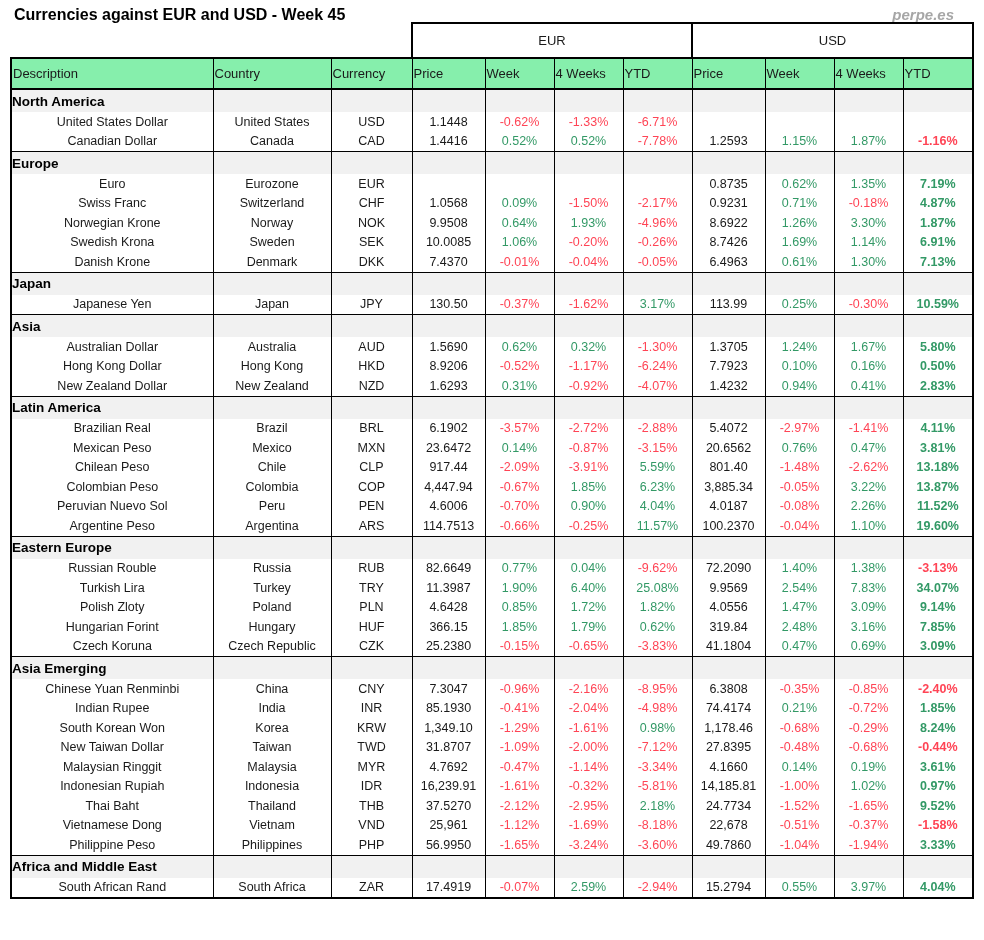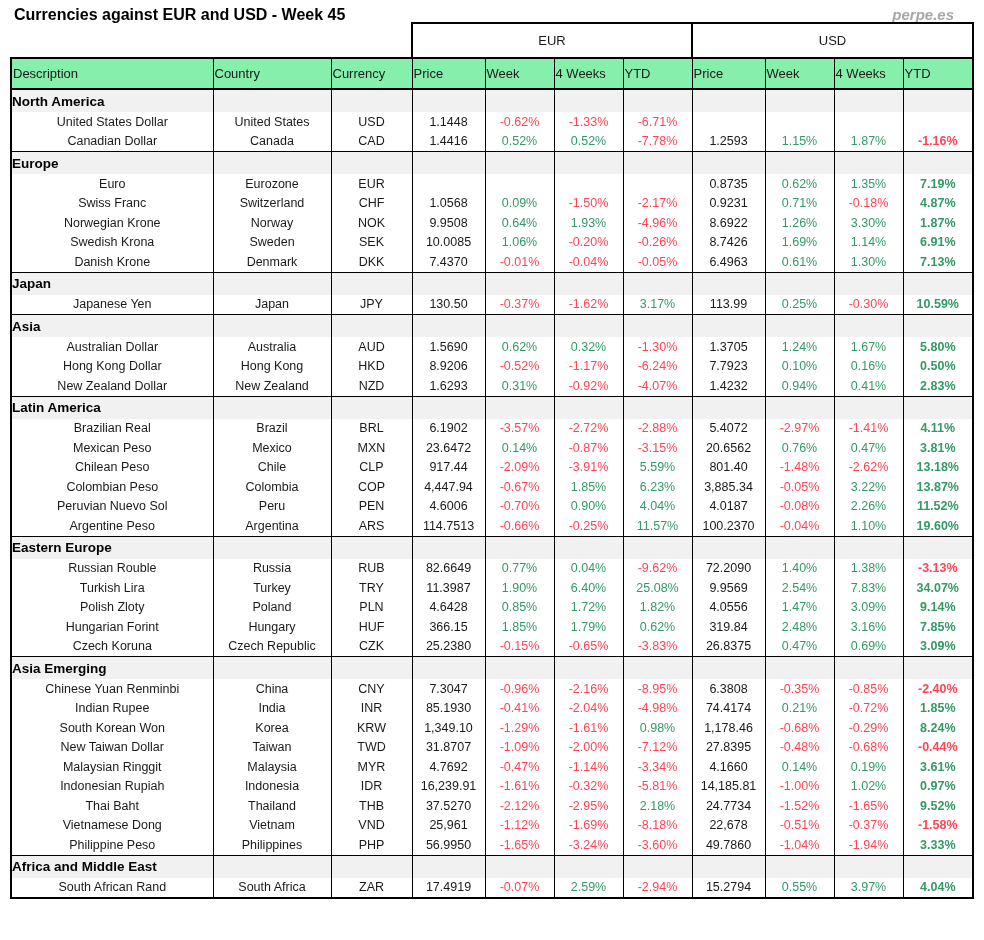--- a/index.html
+++ b/index.html
@@ -447,21 +447,21 @@
             <td class="pos">7.85%</td>
           </tr>
           <tr class="dr">
             <td>Czech Koruna</td>
             <td>Czech Republic</td>
             <td>CZK</td>
             <td>25.2380</td>
             <td class="neg">-0.15%</td>
             <td class="neg">-0.65%</td>
             <td class="neg">-3.83%</td>
-            <td>26.8375</td>
+            <td>41.1804</td>
             <td class="pos">0.47%</td>
             <td class="pos">0.69%</td>
             <td class="pos">3.09%</td>
           </tr>
           <tr class="sec">
             <td class="name">Asia Emerging</td>
             <td></td>
             <td></td>
             <td></td>
             <td></td>

